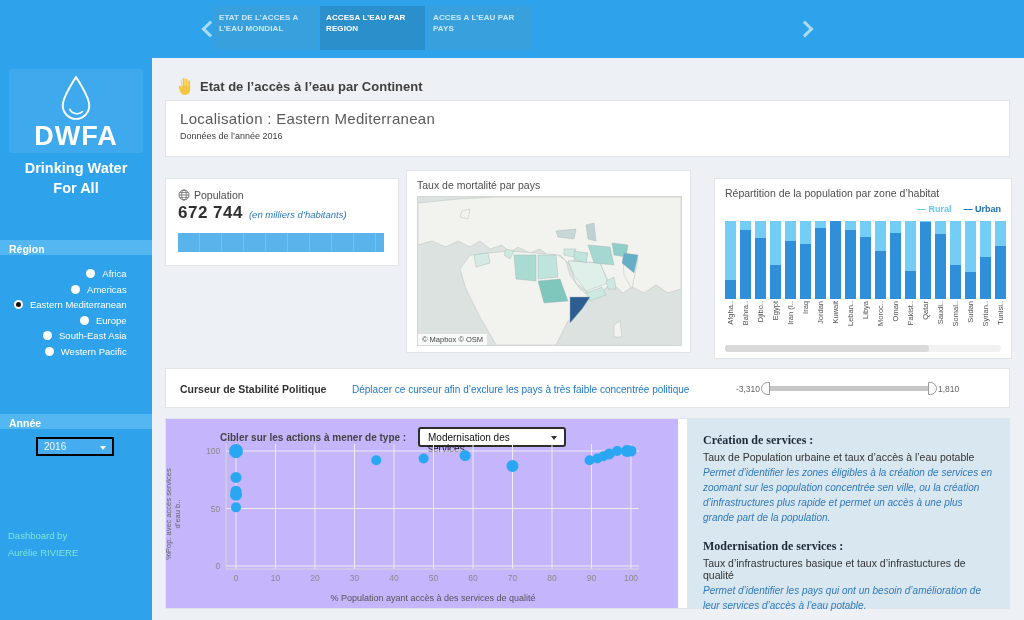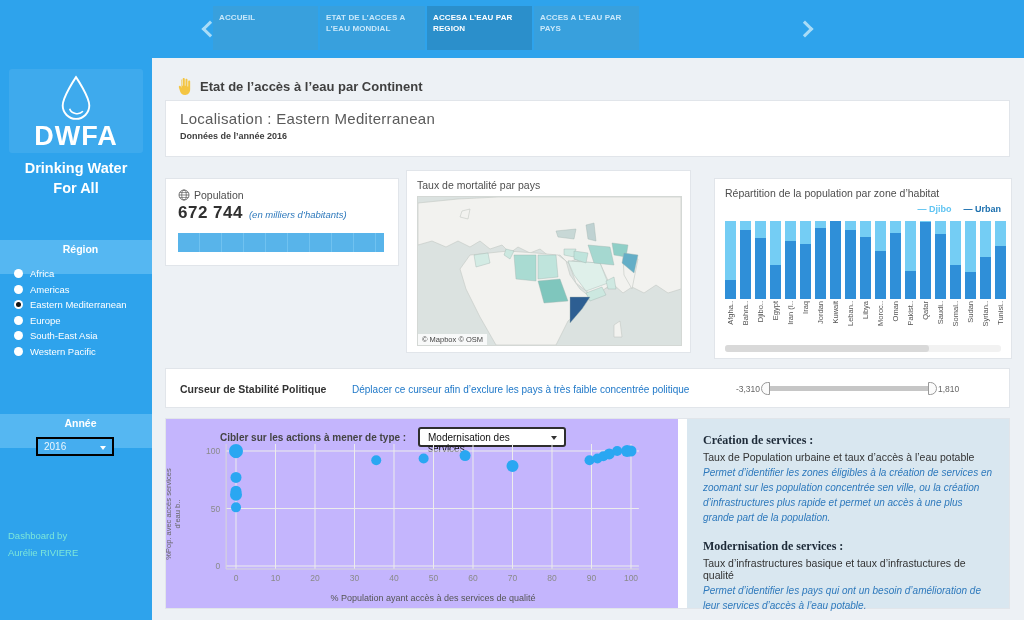--- a/index.html
+++ b/index.html
@@ -15,39 +15,39 @@
   .nav-chev i{display:block;width:9px;height:9px;border-left:3px solid #A9DCF7;border-bottom:3px solid #A9DCF7;margin:2px;}
   .nav-chev.left i{transform:rotate(45deg);}
   .nav-chev.right i{transform:rotate(225deg);}
   
   .sidebar{position:absolute;left:0;top:0;width:152px;height:620px;background:#2EA3EC;z-index:2;}
   .logo-panel{position:absolute;left:9px;top:69px;width:134px;height:84px;background:rgba(255,255,255,.08);border-radius:3px;}
   .drop-svg{position:absolute;left:57px;top:74px;width:38px;height:48px;}
   .dwfa{position:absolute;left:0;top:121px;width:152px;text-align:center;font-size:27px;font-weight:bold;color:#fff;letter-spacing:1px;}
   .tagline{position:absolute;left:0;width:152px;text-align:center;font-size:14.5px;font-weight:bold;color:#fff;}
   .tag1{top:160px;} .tag2{top:180px;}
-  .side-band{position:absolute;left:0;width:152px;height:34px;background:#55B7F2;color:#fff;
-             font-weight:bold;font-size:10.5px;padding:3px 0 0 9px;box-sizing:border-box;text-align:center;}
+  .side-band{position:absolute;left:0;width:152px;height:15px;background:#55B7F2;color:#fff;
+             font-weight:bold;font-size:10.5px;padding:3px 0 0 9px;box-sizing:border-box;}
   .band-region{top:240px;} .band-year{top:414px;}
   .regions{position:absolute;left:14px;top:268px;display:flex;flex-direction:column;gap:4.5px;}
-  .region-item{display:flex;align-items:center;gap:7px;color:#fff;font-size:9.5px;cursor:pointer;}
+  .region-item{display:flex;align-items:center;gap:7px;color:#fff;font-size:9.5px;cursor:pointer;justify-content:flex-end;}
   .radio{width:9px;height:9px;border-radius:50%;background:#fff;position:relative;flex:none;}
   .radio.selected::after{content:"";position:absolute;left:2px;top:2px;width:5px;height:5px;border-radius:50%;background:#151515;}
   .year-dd{position:absolute;left:36px;top:437px;width:78px;height:19px;border:2px solid #000000;background:#45ADEF;
            color:#EAF6FE;font-size:10px;padding:2px 6px;box-sizing:border-box;cursor:pointer;}
   .year-dd::after{content:"";position:absolute;right:6px;top:7px;border-left:3.5px solid transparent;
                   border-right:3.5px solid transparent;border-top:4.5px solid #fff;}
   .credit{position:absolute;left:8px;top:528px;color:#7DE6D9;font-size:9.5px;line-height:1.75;}
   
   .page-title-row{position:absolute;left:176px;top:78px;display:flex;align-items:center;gap:7px;z-index:1;}
   .page-title{font-size:13px;font-weight:bold;color:#3F3F3F;}
   .card{position:absolute;background:#fff;border:1px solid #E1E5EA;box-sizing:border-box;}
   #loc-card{left:165px;top:100px;width:845px;height:57px;padding:9px 14px;}
   .loc-title{font-size:15px;color:#5A5A5A;letter-spacing:.3px;}
-  .loc-sub{font-size:9px;color:#3E3E3E;font-weight:bold;margin-top:4px;}
+  .loc-sub{font-size:9px;color:#3E3E3E;font-weight:normal;margin-top:4px;}
   
   #pop-card{left:165px;top:178px;width:234px;height:88px;padding:10px 12px;}
   .kpi-title-row{display:flex;align-items:center;gap:4px;font-size:10.5px;color:#4E4E4E;}
   .kpi-val-row{margin-top:2px;display:flex;align-items:baseline;}
   .big-val{font-size:17px;font-weight:bold;color:#303030;letter-spacing:.5px;}
   .unit{font-size:9.5px;font-style:italic;color:#2E79BC;margin-left:6px;}
   .pop-strip{margin-top:10px;width:206px;height:19px;
              background:repeating-linear-gradient(90deg,#58B4EA 0px,#58B4EA 21px,#70C2F0 21px,#70C2F0 22px);}
   #deaths-card{left:165px;top:276px;width:234px;height:81px;padding:12px;}
   .mini-tick{width:4px;height:3px;background:#CCC;margin-top:12px;}
@@ -101,21 +101,20 @@
 </head>
 <body>
 
 <div class="stage">
 
   <div class="topbar">
     <div class="nav-chev left" style="left:202px;">
         <i></i>
       </div>
     <div class="tabs">
-      <div class="tab"><span>ACCUEIL</span></div>
       <div class="tab"><span>ETAT DE L’ACCES A L’EAU MONDIAL</span></div>
       <div class="tab active"><span>ACCESA L’EAU PAR REGION</span></div>
       <div class="tab"><span>ACCES A L’EAU PAR PAYS</span></div>
     </div>
     <div class="nav-chev right" style="left:797px;">
         <i></i>
       </div>
   </div>
 
   <div class="sidebar">
@@ -228,21 +227,21 @@
           <path d="M152,100 L172,100 L164,112 L152,126 Z" fill="#2D5E92"></path>
         </g>
       </svg>
       <div class="map-attr">© Mapbox  © OSM</div>
     </div>
   </div>
 
   <div class="card" id="bar-card">
     <div class="card-title">Répartition de la population par zone d’habitat</div>
     <div class="legend">
-      <span class="leg-rural">Djibo</span>
+      <span class="leg-rural">Rural</span>
       <span class="leg-urban">Urban</span>
     </div>
     <div id="bars">
         <div class="bcol">
           <div class="bar">
             <div class="seg rural" style="height:75%"></div>
             <div class="seg urban" style="height:25%"></div>
           </div>
           <div class="blabel">
             <span>Afgha..</span>

